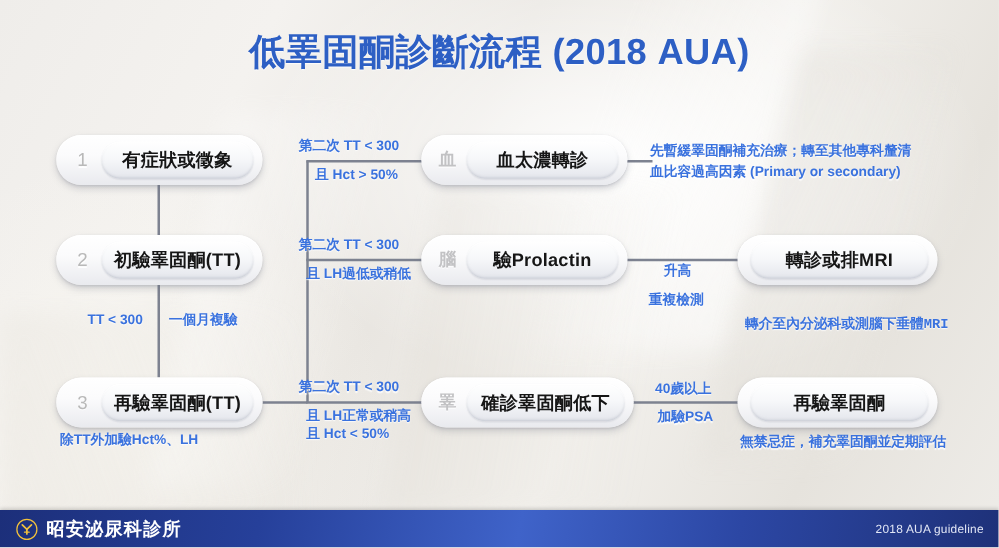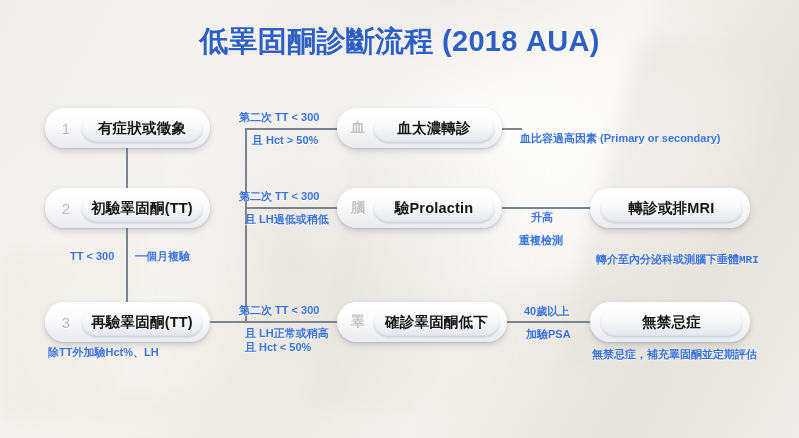--- a/index.html
+++ b/index.html
@@ -253,36 +253,50 @@
     </div>
   </div>
 
   <div class="pill col-mid row3" style="width:170px;">
     <div class="badge glyph">睪</div>
     <div class="inner">
       <span>確診睪固酮低下</span>
     </div>
   </div>
 
+  <div class="btxt" style="left:520px; top:114px;">先暫緩睪固酮補充治療；轉至其他專科釐清</div>
   <div class="btxt" style="left:520px; top:131px;">血比容過高因素 (Primary or secondary)</div>
 
   <div class="btxt" style="left:531px; top:210px;text-align:right;">升高</div>
   <div class="btxt" style="left:519px; top:233px;">重複檢測</div>
 
   <div class="pill col-right row2">
     <div class="inner" style="margin-left:4px;">
       <span>轉診或排MRI</span>
     </div>
   </div>
   <div class="btxt" style="left:596px; top:253px;font-family:Liberation Mono, monospace;">轉介至內分泌科或測腦下垂體MRI</div>
 
   <div class="btxt" style="left:524px; top:304px;">40歲以上</div>
   <div class="btxt" style="left:526px; top:327px;">加驗PSA</div>
 
   <div class="pill col-right row3">
     <div class="inner" style="margin-left:4px;">
-      <span>無禁忌症</span>
+      <span>再驗睪固酮</span>
     </div>
   </div>
   <div class="btxt" style="left:592px; top:347px;">無禁忌症，補充睪固酮並定期評估</div>
 
+  <div class="footer">
+    <div class="brand">
+      <span class="logo">
+        <svg width="11" height="11" viewBox="0 0 12 12" aria-hidden="true">
+          <path d="M2 2 L6 6 L10 2" stroke="#f2c13c" stroke-width="1.5" fill="none" stroke-linecap="round"></path>
+          <path d="M6 6 L6 10" stroke="#f2c13c" stroke-width="1.5" fill="none" stroke-linecap="round"></path>
+          <path d="M4 8.4 L8 8.4" stroke="#f2c13c" stroke-width="1.2" fill="none" stroke-linecap="round"></path>
+        </svg>
+      </span>
+      <span class="name">昭安泌尿科診所</span>
+    </div>
+    <div class="src">2018 AUA guideline</div>
+  </div>
 
 </div>
 
 </body></html>

